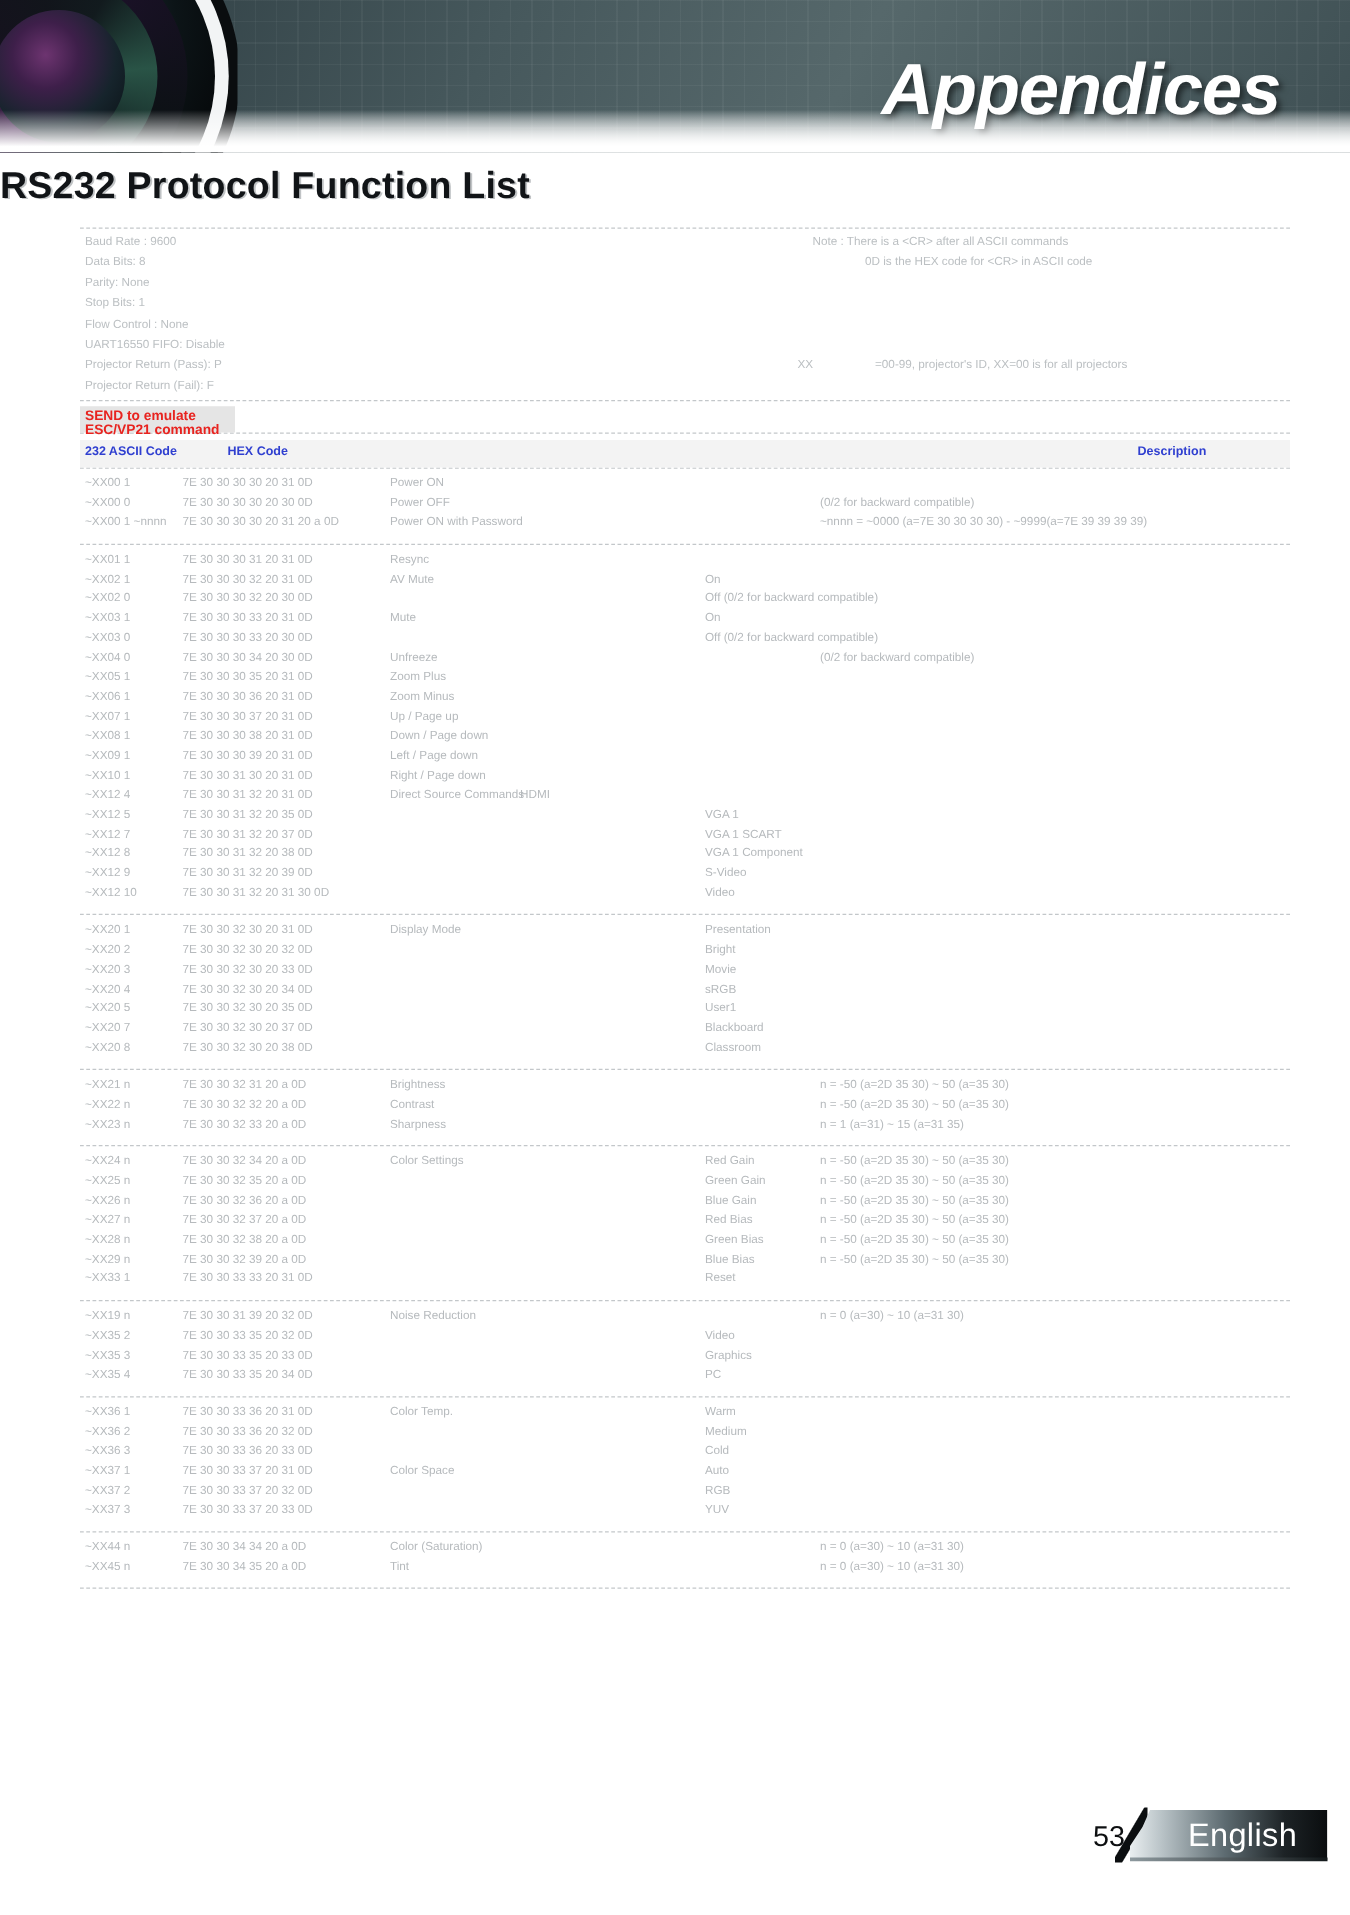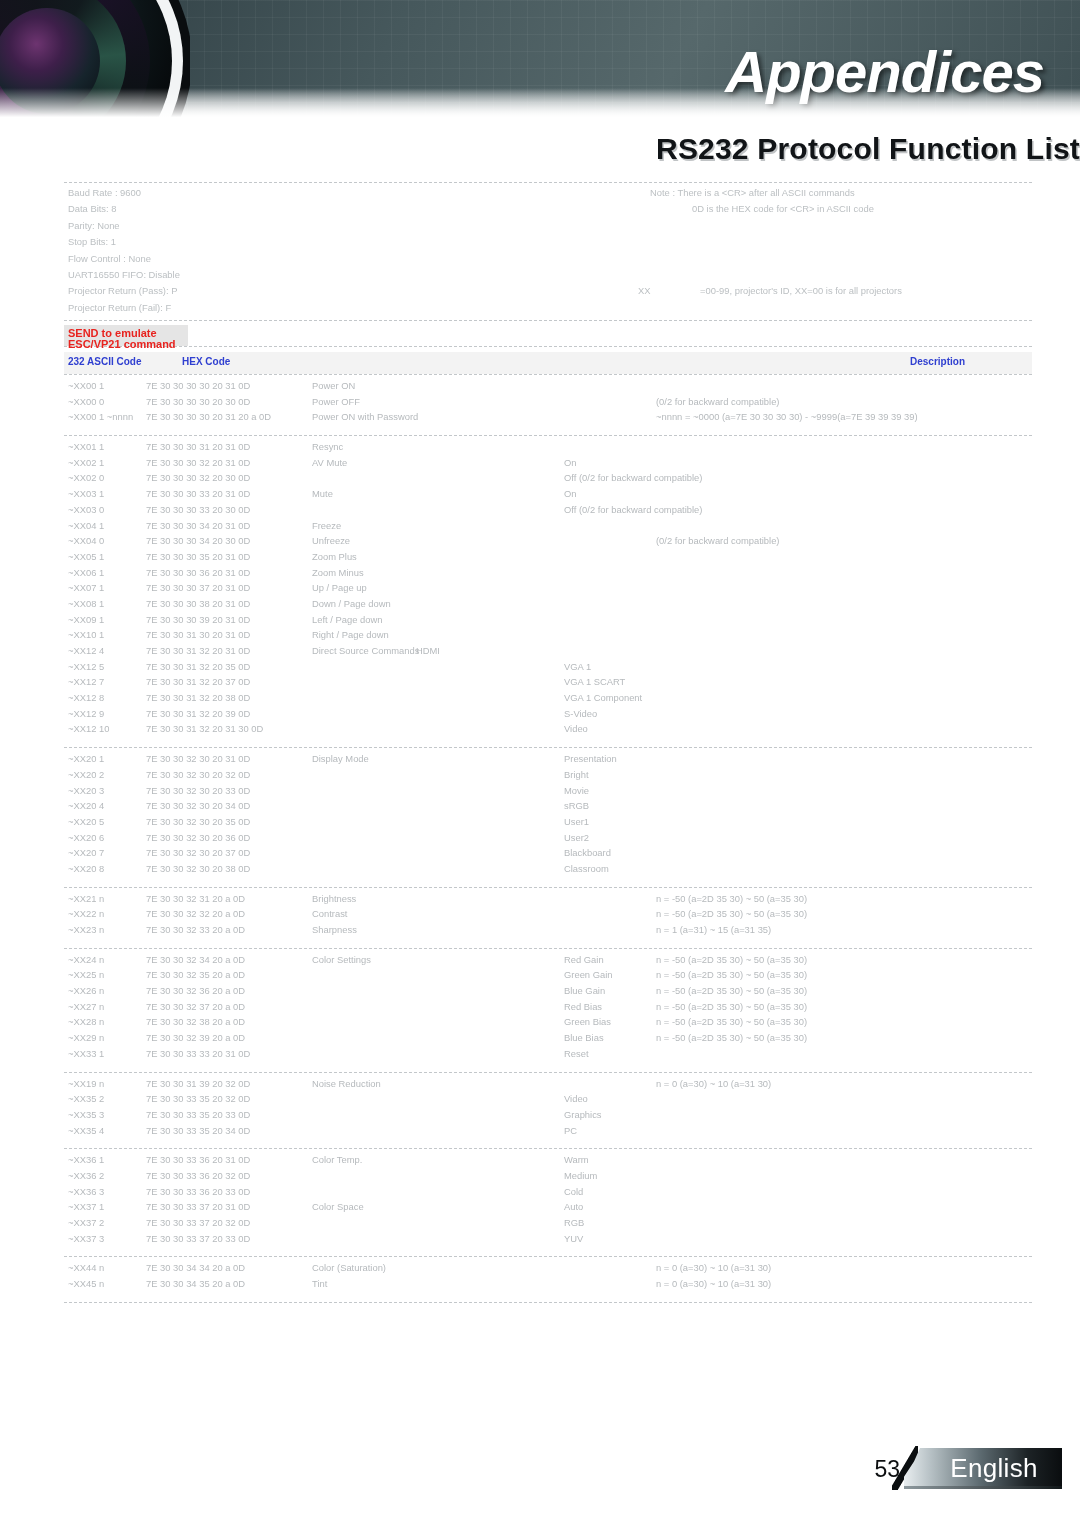--- a/index.html
+++ b/index.html
@@ -57,31 +57,31 @@
     position:absolute;left:150px;top:6px;width:110px;height:238px;border-radius:50%;
     background:linear-gradient(100deg,#0b0e10 0%,#101417 36%,#c9d2d6 52%,#f4f7f8 60%,#8e9ba0 72%,#0d1114 100%);
     clip-path:polygon(0 0,100% 0,100% 100%,0 100%);
     opacity:.97;
   }
   .lens-barrel-dark{
     position:absolute;left:160px;top:40px;width:74px;height:168px;border-radius:50%/46%;
     background:#060809;
   }
   .banner-title{
-    position:absolute;right:36px;top:38px;
+    position:absolute;right:56px;top:38px;
     font-size:58px;font-weight:bold;font-style:italic;color:#ffffff;
     letter-spacing:-1px;
     text-shadow:3px 3px 5px rgba(0,0,0,.55);
     font-family:"Liberation Sans", sans-serif;
   }
 
   
   .page-title{
     position:absolute;left:0;top:132px;width:1080px;
-    text-align:right;
+    text-align:left;
     font-size:30px;font-weight:bold;color:#111417;
     letter-spacing:.2px;
     text-shadow:1.5px 1.5px 0 rgba(140,145,150,.55);
   }
 
   
   .doc{
     position:absolute;left:64px;top:182px;width:968px;
     font-size:9.4px;color:#b9bdc0;
     line-height:1.0;
@@ -271,28 +271,20 @@
         </div>
         <div class="row">
           <span class="c-id">~XX03 0</span>
           <span class="c-hex">7E 30 30 30 33 20 30 0D</span>
           <span class="c-fn"></span>
           <span class="c-fn2"></span>
           <span class="c-val">Off (0/2 for backward compatible)</span>
           <span class="c-note"></span>
         </div>
         <div class="row">
-          <span class="c-id">~XX04 1</span>
-          <span class="c-hex">7E 30 30 30 34 20 31 0D</span>
-          <span class="c-fn">Freeze</span>
-          <span class="c-fn2"></span>
-          <span class="c-val"></span>
-          <span class="c-note"></span>
-        </div>
-        <div class="row">
           <span class="c-id">~XX04 0</span>
           <span class="c-hex">7E 30 30 30 34 20 30 0D</span>
           <span class="c-fn">Unfreeze</span>
           <span class="c-fn2"></span>
           <span class="c-val"></span>
           <span class="c-note">(0/2 for backward compatible)</span>
         </div>
         <div class="row">
           <span class="c-id">~XX05 1</span>
           <span class="c-hex">7E 30 30 30 35 20 31 0D</span>
@@ -423,28 +415,20 @@
           <span class="c-fn2"></span>
           <span class="c-val">sRGB</span>
           <span class="c-note"></span>
         </div>
         <div class="row">
           <span class="c-id">~XX20 5</span>
           <span class="c-hex">7E 30 30 32 30 20 35 0D</span>
           <span class="c-fn"></span>
           <span class="c-fn2"></span>
           <span class="c-val">User1</span>
-          <span class="c-note"></span>
-        </div>
-        <div class="row">
-          <span class="c-id">~XX20 6</span>
-          <span class="c-hex">7E 30 30 32 30 20 36 0D</span>
-          <span class="c-fn"></span>
-          <span class="c-fn2"></span>
-          <span class="c-val">User2</span>
           <span class="c-note"></span>
         </div>
         <div class="row">
           <span class="c-id">~XX20 7</span>
           <span class="c-hex">7E 30 30 32 30 20 37 0D</span>
           <span class="c-fn"></span>
           <span class="c-fn2"></span>
           <span class="c-val">Blackboard</span>
           <span class="c-note"></span>
         </div>

